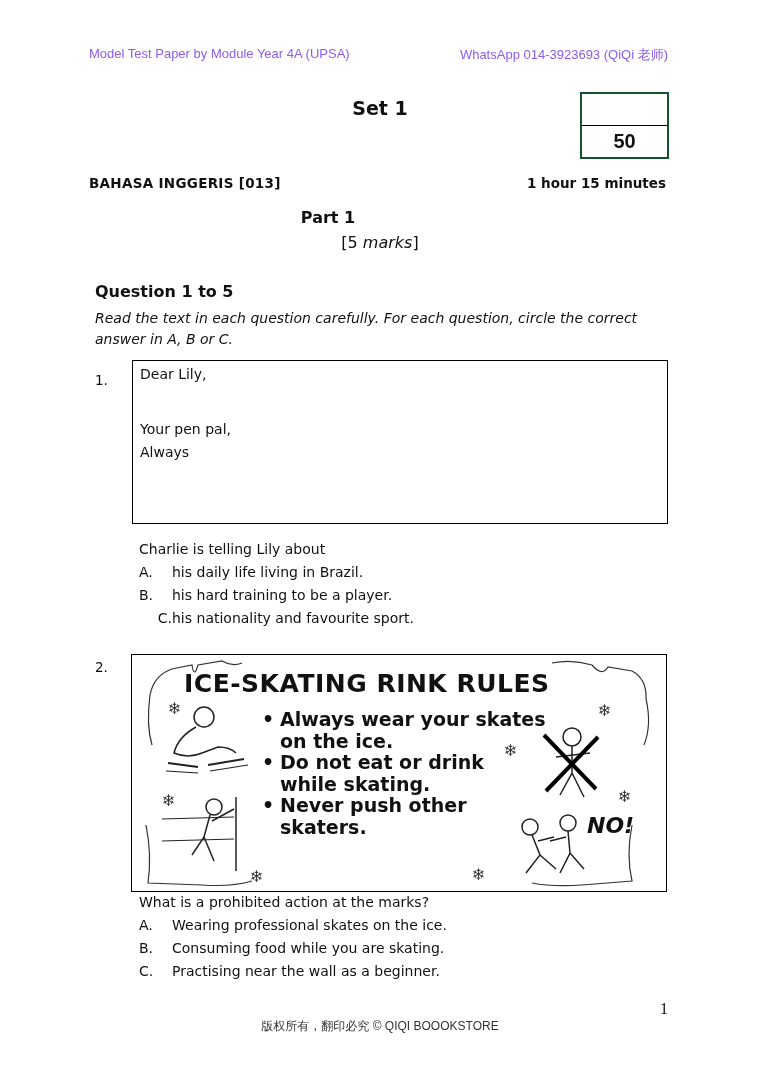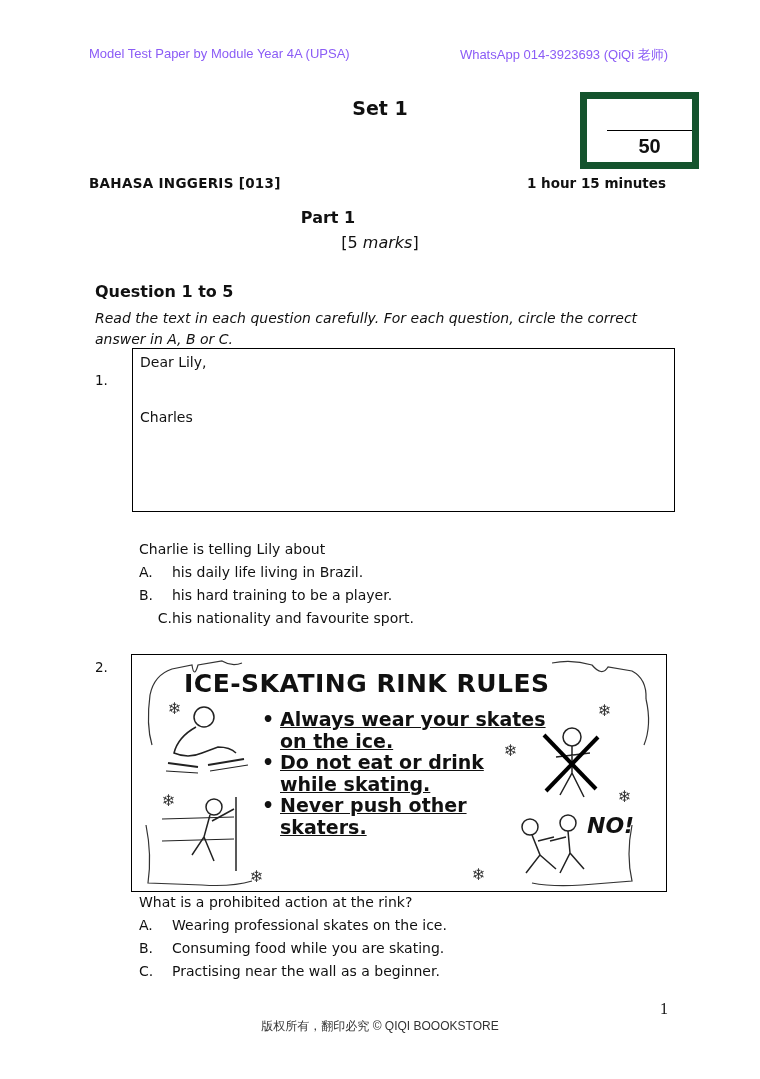--- a/index.html
+++ b/index.html
@@ -5,49 +5,49 @@
     html, body { margin: 0; padding: 0; background: #ffffff; }
     body {
       width: 760px; height: 1079px; position: relative; overflow: hidden;
       font-family: "DejaVu Sans", sans-serif; color: #111;
     }
     .abs { position: absolute; }
     .hdr { font-family: "Liberation Sans", sans-serif; font-size: 13px; color: #8b5cf6; top: 46px; }
     .hdr-left { left: 89px; }
     .hdr-right { right: 92px; }
     .set-title { left: 0; width: 760px; text-align: center; top: 97px; font-size: 19px; font-weight: bold; }
-    .score-box { left: 580px; top: 92px; width: 85px; height: 63px; border: 7px solid #14532d; padding-left: 20px; }
+    .score-box { left: 580px; top: 92px; width: 85px; height: 63px; border: 2px solid #14532d; }
     .score-top { height: 31px; border-bottom: 1px solid #000; }
     .score-val { height: 31px; line-height: 31px; text-align: center; font-family: "Liberation Sans", sans-serif; font-weight: bold; font-size: 20px; }
     .subject { left: 89px; top: 175px; font-size: 13.5px; font-weight: bold; letter-spacing: 0.3px; }
     .duration { right: 94px; top: 175px; font-size: 13.5px; font-weight: bold; }
     .part-title { left: 0; width: 656px; text-align: center; top: 208px; font-size: 16px; font-weight: bold; }
     .part-marks { left: 0; width: 760px; text-align: center; top: 233px; font-size: 16px; }
     .part-marks i { font-style: italic; }
     .q-heading { left: 95px; top: 282px; font-size: 16px; font-weight: bold; }
     .q-instr { left: 95px; top: 308px; width: 572px; font-size: 14px; font-style: italic; line-height: 21px; }
     .qnum { left: 95px; font-size: 13.5px; }
     .letter-box {
-      left: 132px; top: 348px; width: 520px; height: 156px; border: 1px solid #000;
-      padding: 2px 14px 4px 7px; font-size: 14px; line-height: 23px;
+      left: 132px; top: 360px; width: 520px; height: 156px; border: 1px solid #000;
+      padding: 2px 7px 4px 7px; font-size: 14px; line-height: 23px;
     }
     .letter-box p { margin: 0; }
     .letter-box .gap { height: 16px; }
     .letter-box .just { text-align: justify; }
     .stem { left: 139px; font-size: 14px; }
     .opt { left: 139px; font-size: 14px; }
     .opt .lbl { display: inline-block; width: 33px; }
     .poster {
       left: 131px; top: 654px; width: 534px; height: 236px; border: 1px solid #000; background: #fff;
     }
     .poster-title {
       left: 52px; top: 14px; font-family: "DejaVu Sans", sans-serif; font-weight: bold; font-size: 25px; letter-spacing: 0.5px;
     }
     .rules { left: 130px; top: 54px; font-weight: bold; font-size: 19px; line-height: 21.5px; }
-    .rules .rule { position: relative; padding-left: 18px; text-decoration: underline; }
+    .rules .rule { position: relative; padding-left: 18px; }
     .rules .rule:before { content: "•"; position: absolute; left: 0; top: 0; }
     .no-text { left: 455px; top: 158px; font-weight: bold; font-style: italic; font-size: 22px; }
     .snow { font-size: 16px; color: #333; }
     .page-num { right: 92px; top: 1000px; font-family: "Liberation Serif", serif; font-size: 16px; }
     .footer { left: 0; width: 760px; text-align: center; top: 1018px; font-size: 12px; color: #333; font-family: "Liberation Sans", sans-serif; }
     svg.ill { position: absolute; }
   </style>
 </head>
 <body>
 
@@ -68,21 +68,22 @@
 <div class="abs part-marks"><span>[5 </span><i>marks</i><span>]</span></div>
 
 <div class="abs q-heading">Question 1 to 5</div>
 <div class="abs q-instr">Read the text in each question carefully. For each question, circle the correct answer in A, B or C.</div>
 
 <div class="abs qnum" style="top:372px;">1.</div>
 <div class="abs letter-box">
   <p>Dear Lily,</p>
   <div class="gap"></div>
   <div class="gap"></div>
-  <p>Charles</p>
+  <p>Your pen pal,</p>
+  <p>Always</p>
 </div>
 <div class="abs stem" style="top:541px;">Charlie is telling Lily about</div>
 <div class="abs opt" style="top:564px;"><span class="lbl">A.</span><span>his daily life living in Brazil.</span></div>
 <div class="abs opt" style="top:587px;"><span class="lbl">B.</span><span>his hard training to be a player.</span></div>
 <div class="abs opt" style="top:610px;text-align:right;"><span class="lbl">C.</span><span>his nationality and favourite sport.</span></div>
 
 <div class="abs qnum" style="top:659px;">2.</div>
 <div class="abs poster">
 
   <svg class="ill" style="left:0;top:0;" width="534" height="236">
@@ -129,19 +130,19 @@
   </svg>
   <div class="abs no-text">NO!</div>
   <span class="abs snow" style="left:36px;top:44px;">❄</span>
   <span class="abs snow" style="left:466px;top:46px;">❄</span>
   <span class="abs snow" style="left:372px;top:86px;">❄</span>
   <span class="abs snow" style="left:30px;top:136px;">❄</span>
   <span class="abs snow" style="left:486px;top:132px;">❄</span>
   <span class="abs snow" style="left:118px;top:212px;">❄</span>
   <span class="abs snow" style="left:340px;top:210px;">❄</span>
 </div>
-<div class="abs stem" style="top:894px;">What is a prohibited action at the rink?</div>
+<div class="abs stem" style="top:894px;">What is a prohibited action at the marks?</div>
 <div class="abs opt" style="top:917px;"><span class="lbl">A.</span><span>Wearing professional skates on the ice.</span></div>
 <div class="abs opt" style="top:940px;"><span class="lbl">B.</span><span>Consuming food while you are skating.</span></div>
 <div class="abs opt" style="top:963px;"><span class="lbl">C.</span><span>Practising near the wall as a beginner.</span></div>
 
 <div class="abs page-num">1</div>
 <div class="abs footer">版权所有，翻印必究 © QIQI BOOOKSTORE</div>
 
 </body></html>

